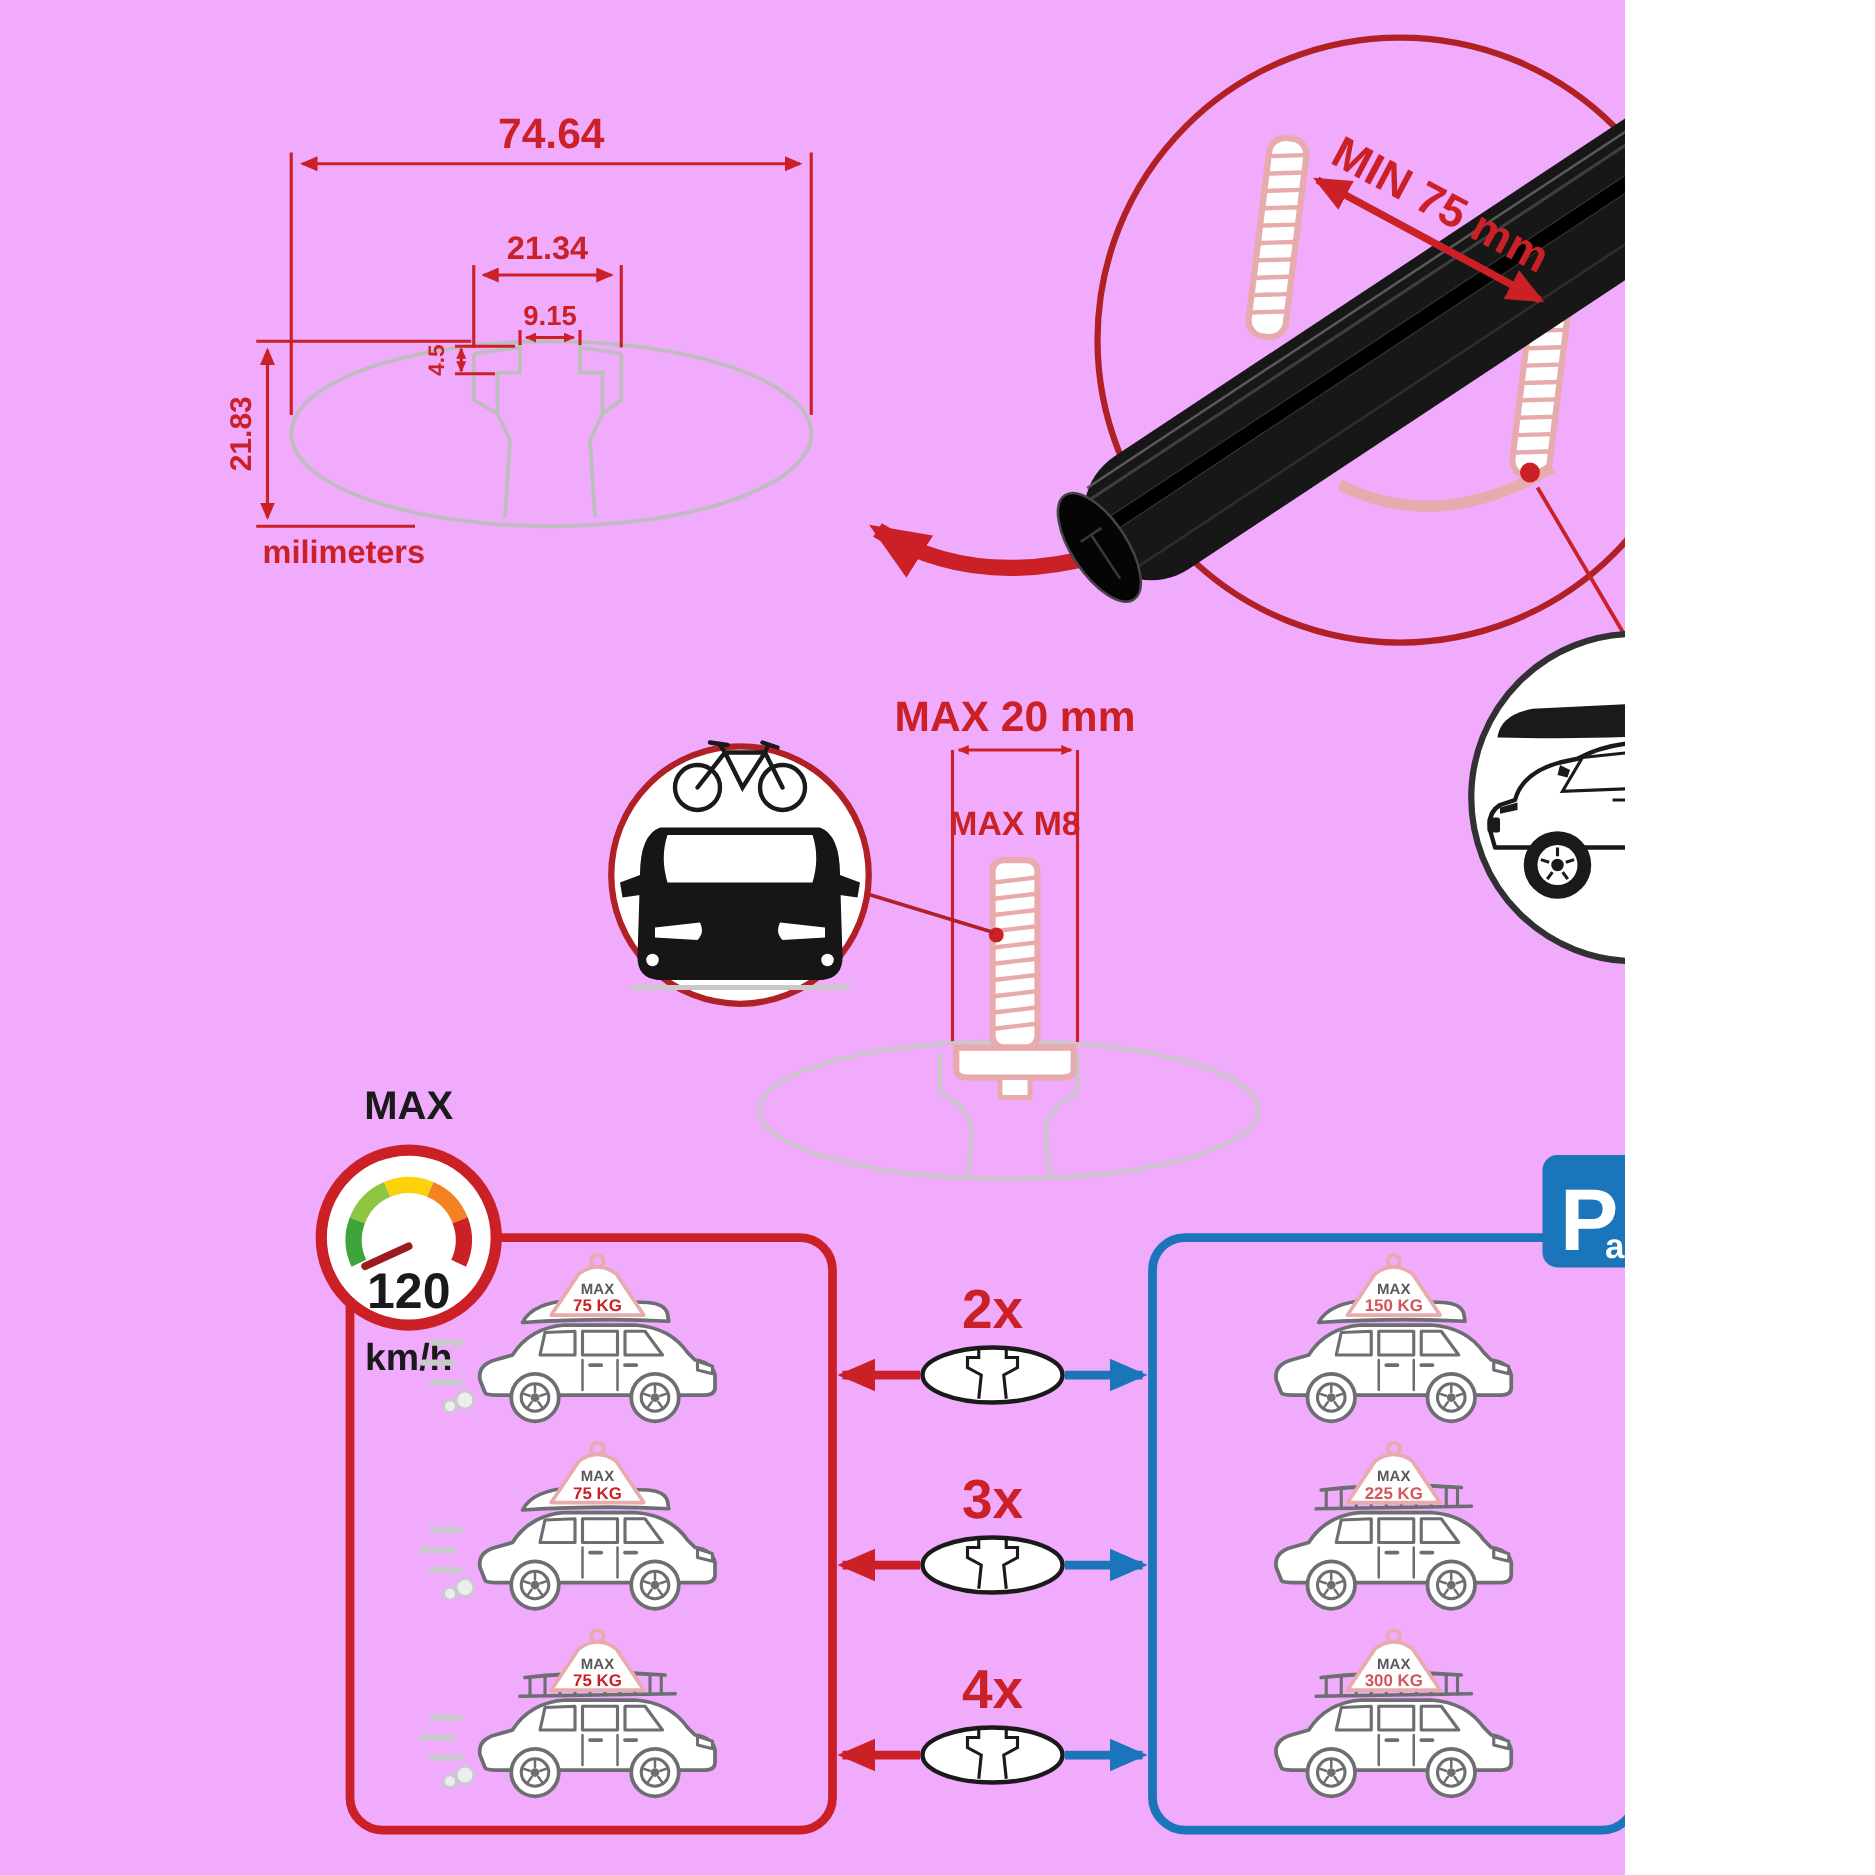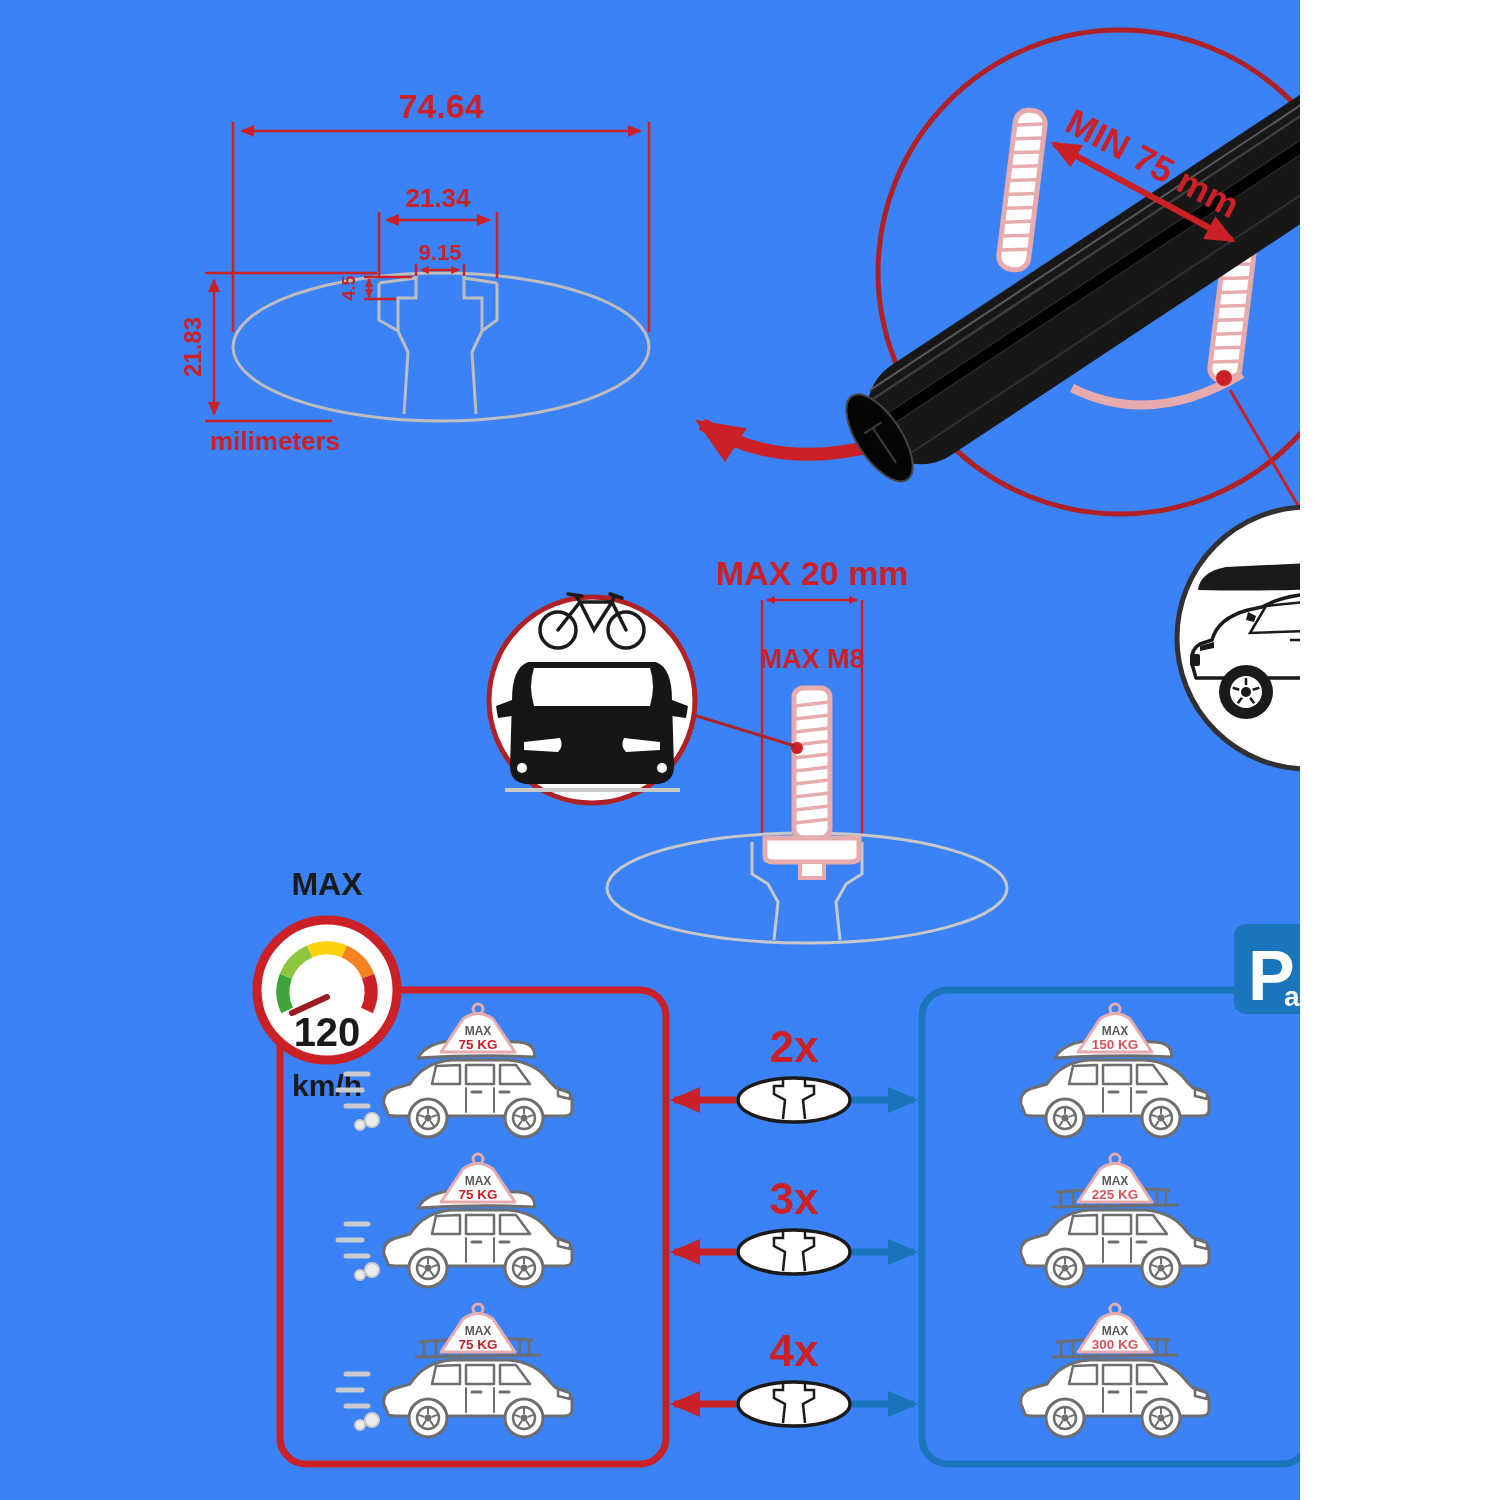--- a/index.html
+++ b/index.html
@@ -1,16 +1,16 @@
 <!DOCTYPE html>
 <html><head>
 <meta charset="utf-8">
 <style>
   html,body{margin:0;padding:0;background:#ffffff}
-  .canvas{position:relative;width:1300px;height:1500px;background:#3b82f6;overflow:hidden;
+  .canvas{position:relative;width:1300px;height:1500px;background:#f0abfc;overflow:hidden;
           font-family:"Liberation Sans", sans-serif}
   svg{display:block}
   text{font-family:"Liberation Sans", sans-serif}
   .dim{fill:#cb2026;font-weight:bold}
   .blk{fill:#1a1a1a;font-weight:bold}
   .gry{fill:#58595b;font-weight:bold}
   .wht{fill:#ffffff;font-weight:bold}
   .pink{fill:#d4555c;font-weight:bold}
 </style>
 </head>

